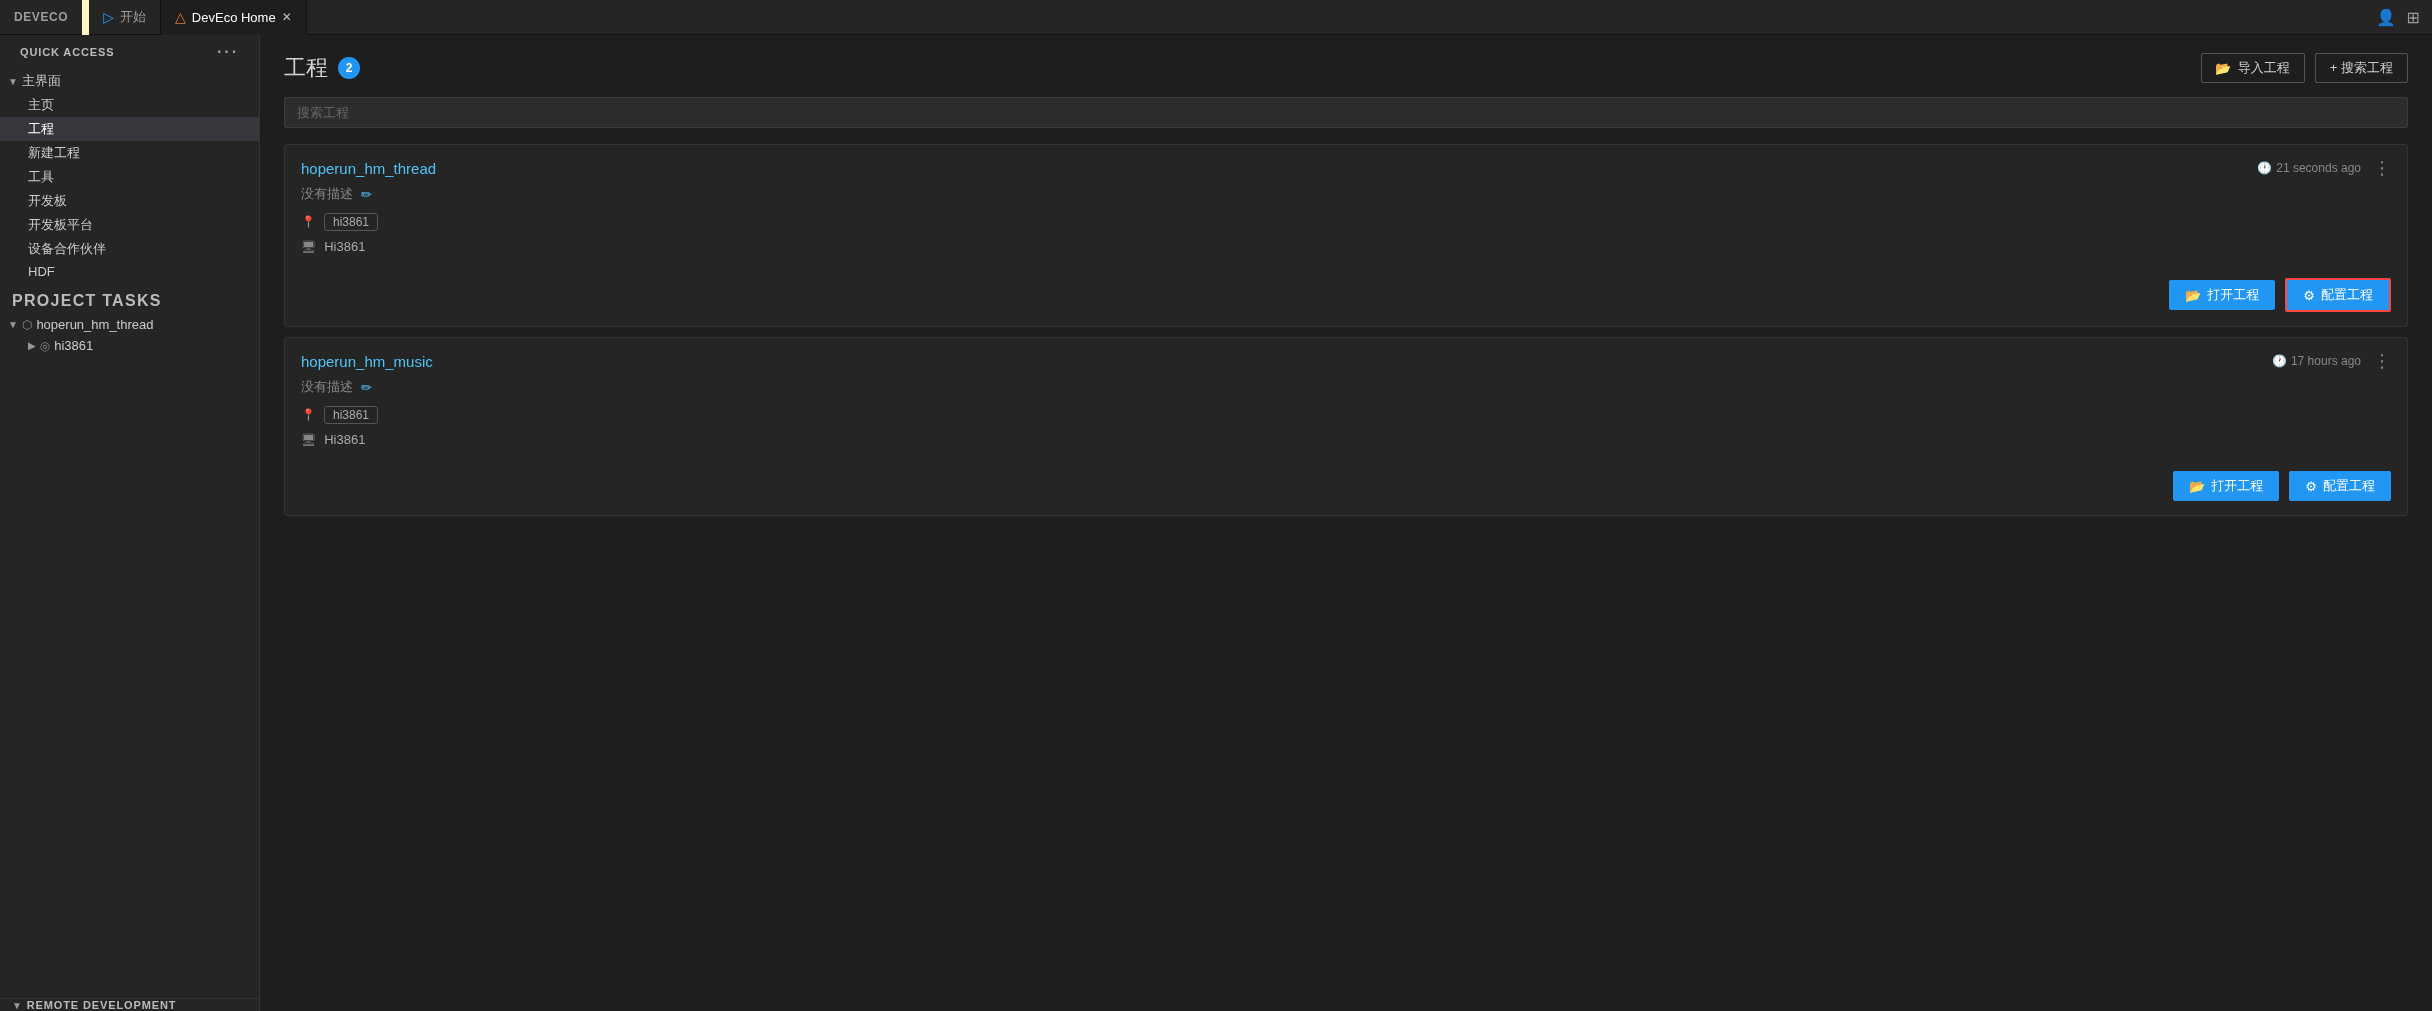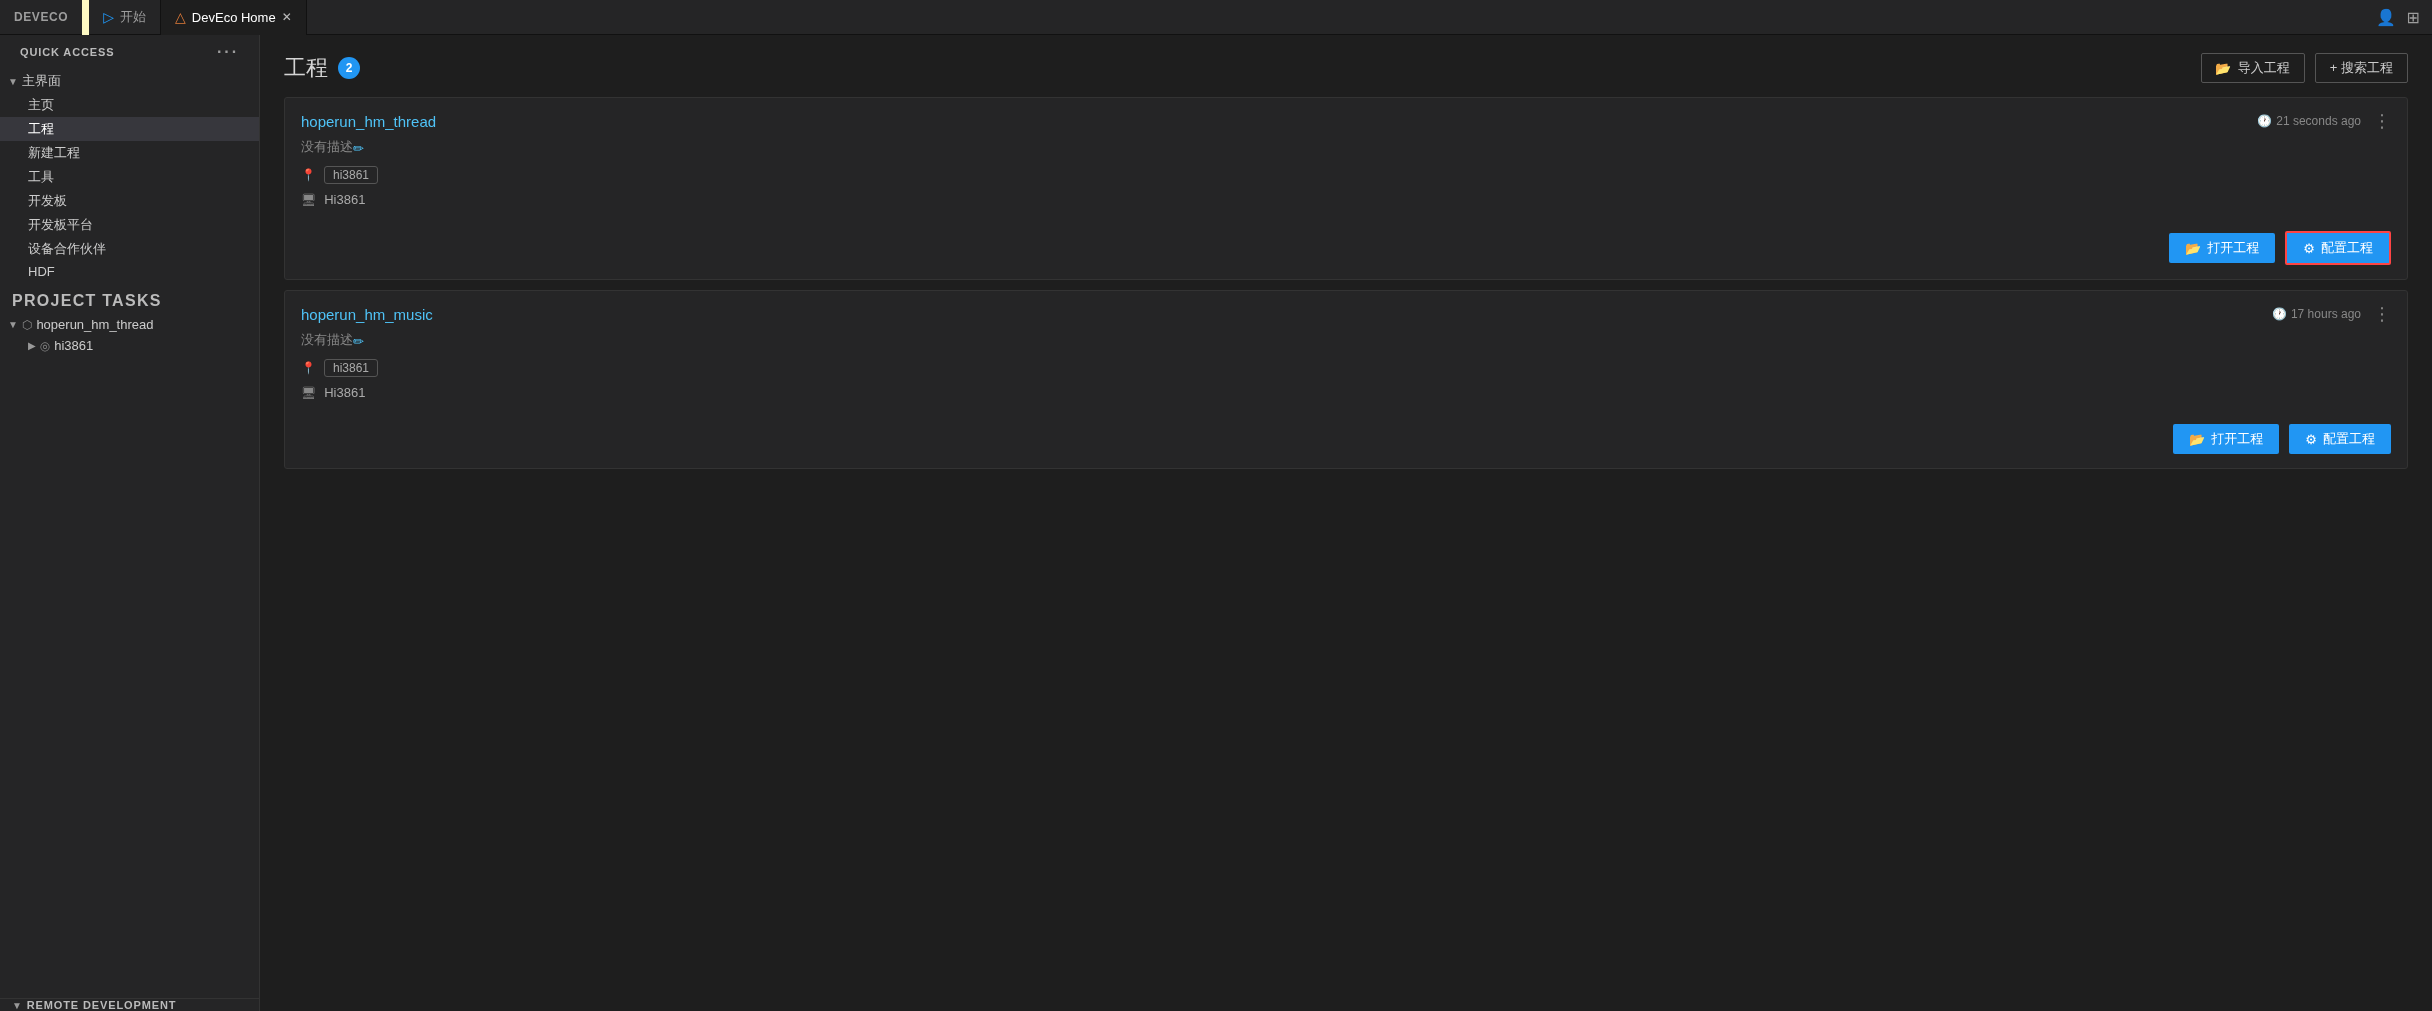--- a/index.html
+++ b/index.html
@@ -251,22 +251,22 @@
       font-size: 12px;
     }
     .project-more {
       cursor: pointer;
       color: #888;
       font-size: 18px;
       line-height: 1;
     }
     .project-desc-row {
       display: flex;
-      align-items: flex-end;
-      gap: 0;
+      align-items: center;
+      gap: 8px;
       padding: 0 16px 10px 16px;
       color: #888;
       font-size: 13px;
     }
     .edit-icon {
       cursor: pointer;
       color: #4fc3f7;
       font-size: 13px;
     }
     .project-tags-row {
@@ -445,20 +445,23 @@
         <button class="btn-outline">
           <span>📂</span>
           <span>导入工程</span>
         </button>
         <button class="btn-outline">
           <span>+ 搜索工程</span>
         </button>
       </div>
     </div>
 
+    <div class="search-bar">
+      <input type="text" class="search-input" placeholder="搜索工程" style="">
+    </div>
 
     <div class="projects-list">
 
       <div class="project-card">
         <div class="project-card-header">
           <a class="project-name">hoperun_hm_thread</a>
           <div class="project-meta-right">
             <div class="project-time">
               <span>🕐</span>
               <span>21 seconds ago</span>

